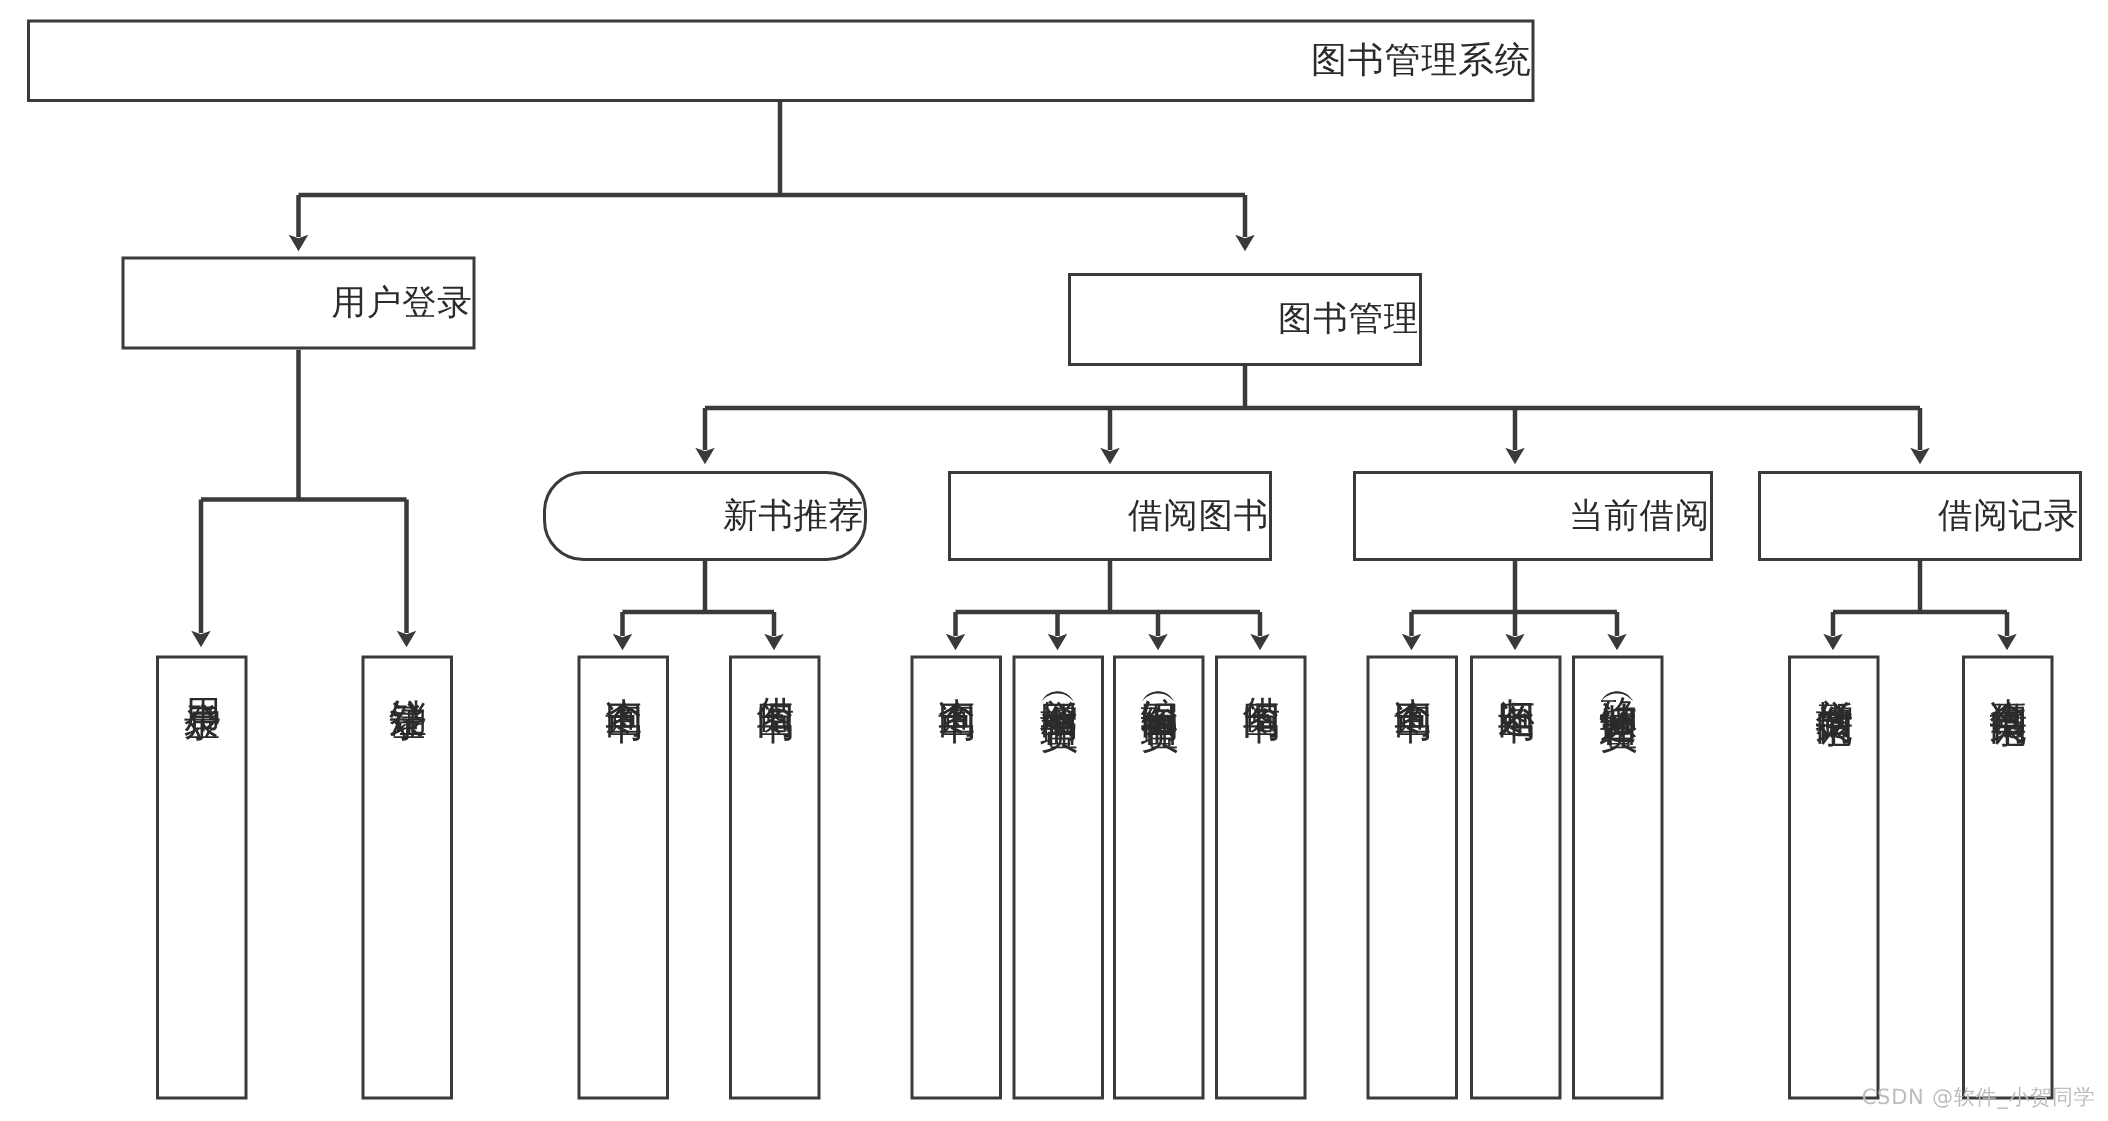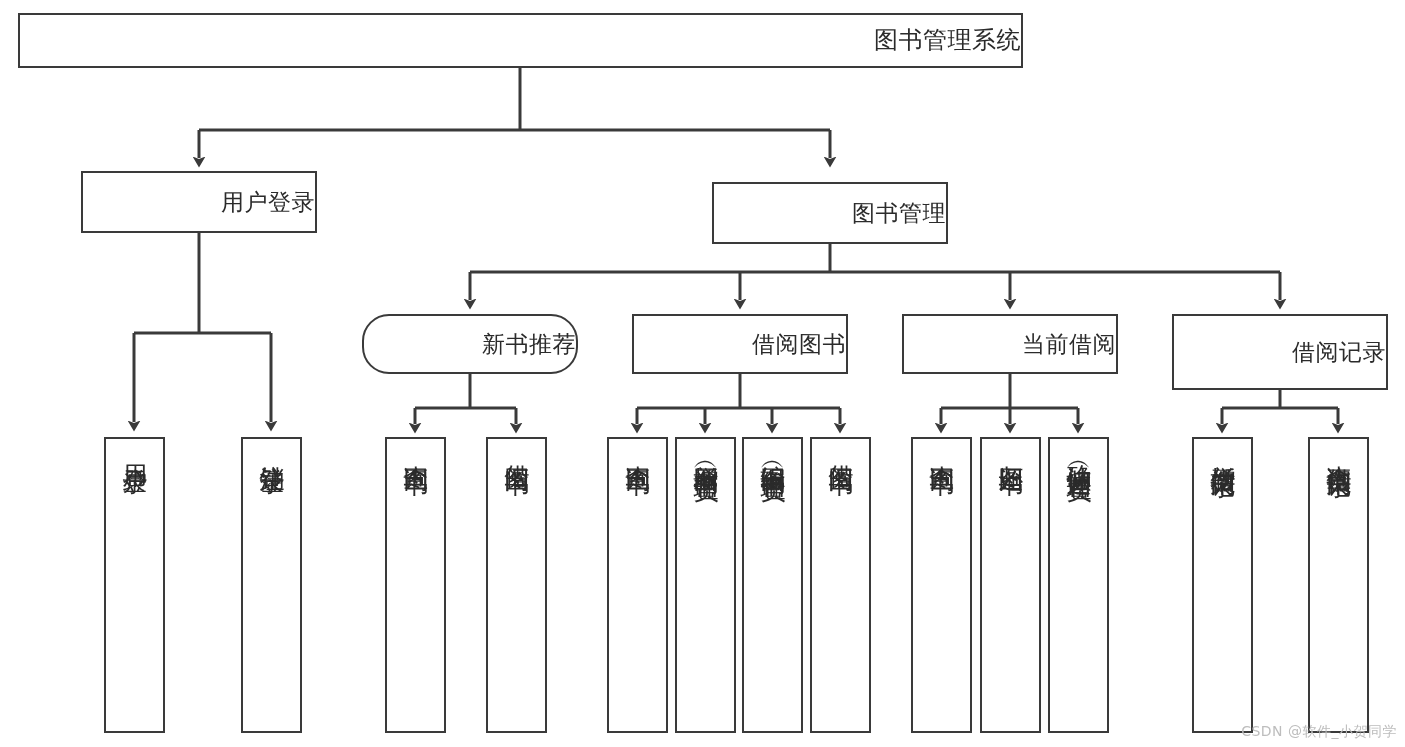--- a/index.html
+++ b/index.html
@@ -140,25 +140,25 @@
   </div>
 
   <div class="node horiz" style="left:362px; top:314px; width:216px; height:60px;border-radius:27px;">
     <span class="lbl">新书推荐</span>
   </div>
 
   <div class="node horiz" style="left:632px; top:314px; width:216px; height:60px;">
     <span class="lbl">借阅图书</span>
   </div>
 
-  <div class="node horiz" style="left:902px; top:314px; width:216px; height:60px;">
+  <div class="node horiz" style="left:902px; top:314px; width:240px; height:60px;">
     <span class="lbl">当前借阅</span>
   </div>
 
-  <div class="node horiz" style="left:1172px; top:314px; width:216px; height:76px;">
+  <div class="node horiz" style="left:1172px; top:314px; width:216px; height:60px;">
     <span class="lbl">借阅记录</span>
   </div>
 
   <div class="node vert" style="left:104px; top:437px; width:61px; height:296px;">
     <span class="lbl">用户登录</span>
   </div>
 
   <div class="node vert" style="left:241px; top:437px; width:61px; height:296px;">
     <span class="lbl">注销登录</span>
   </div>

